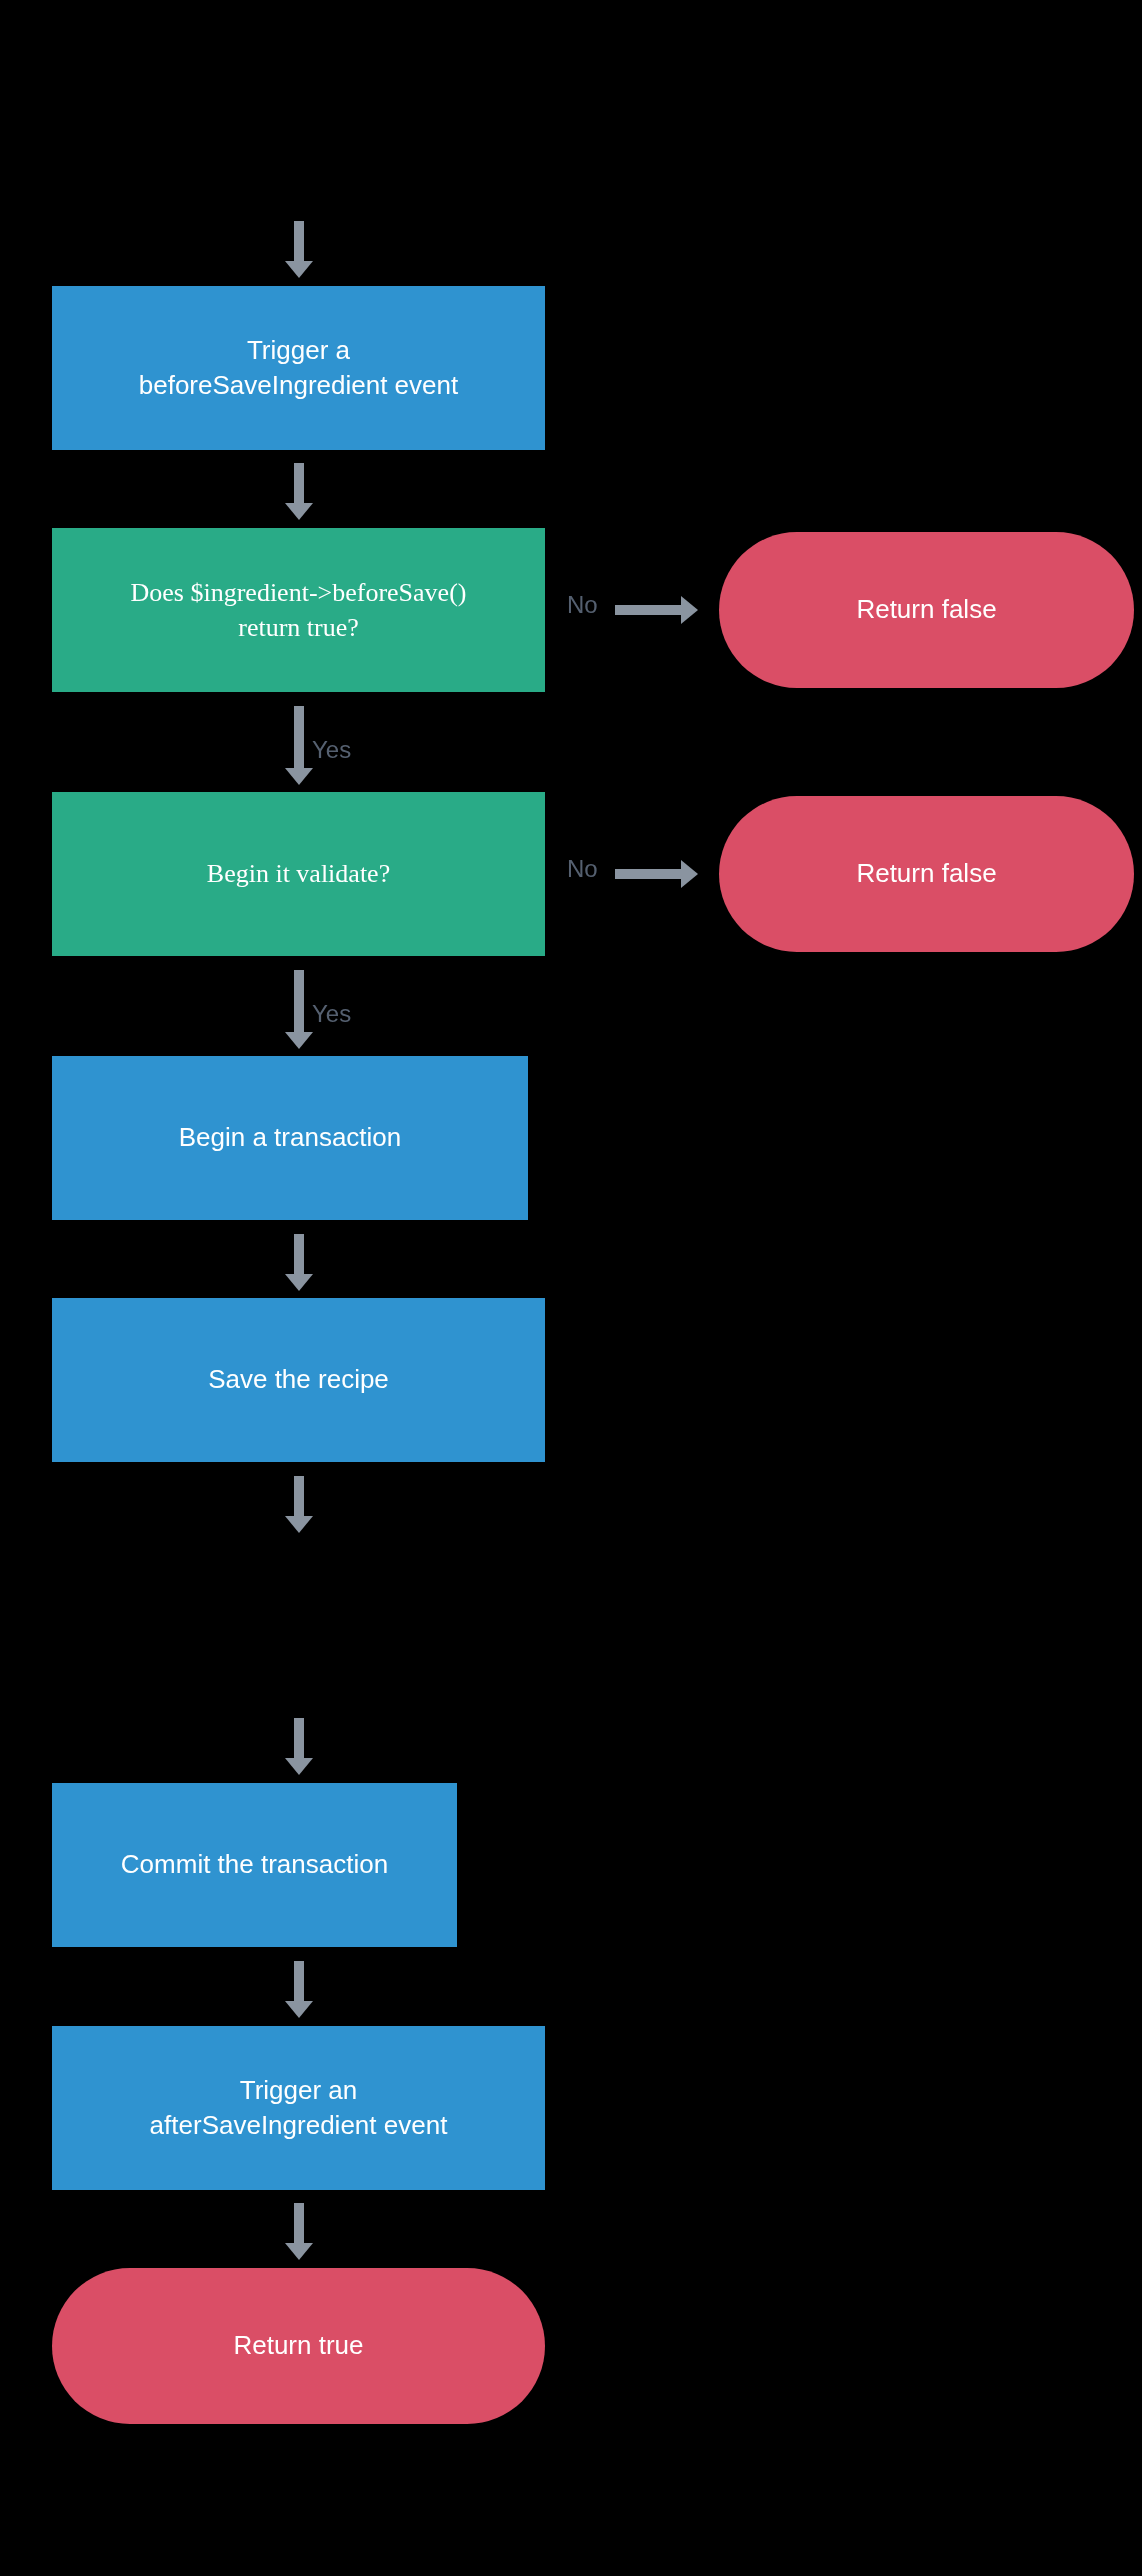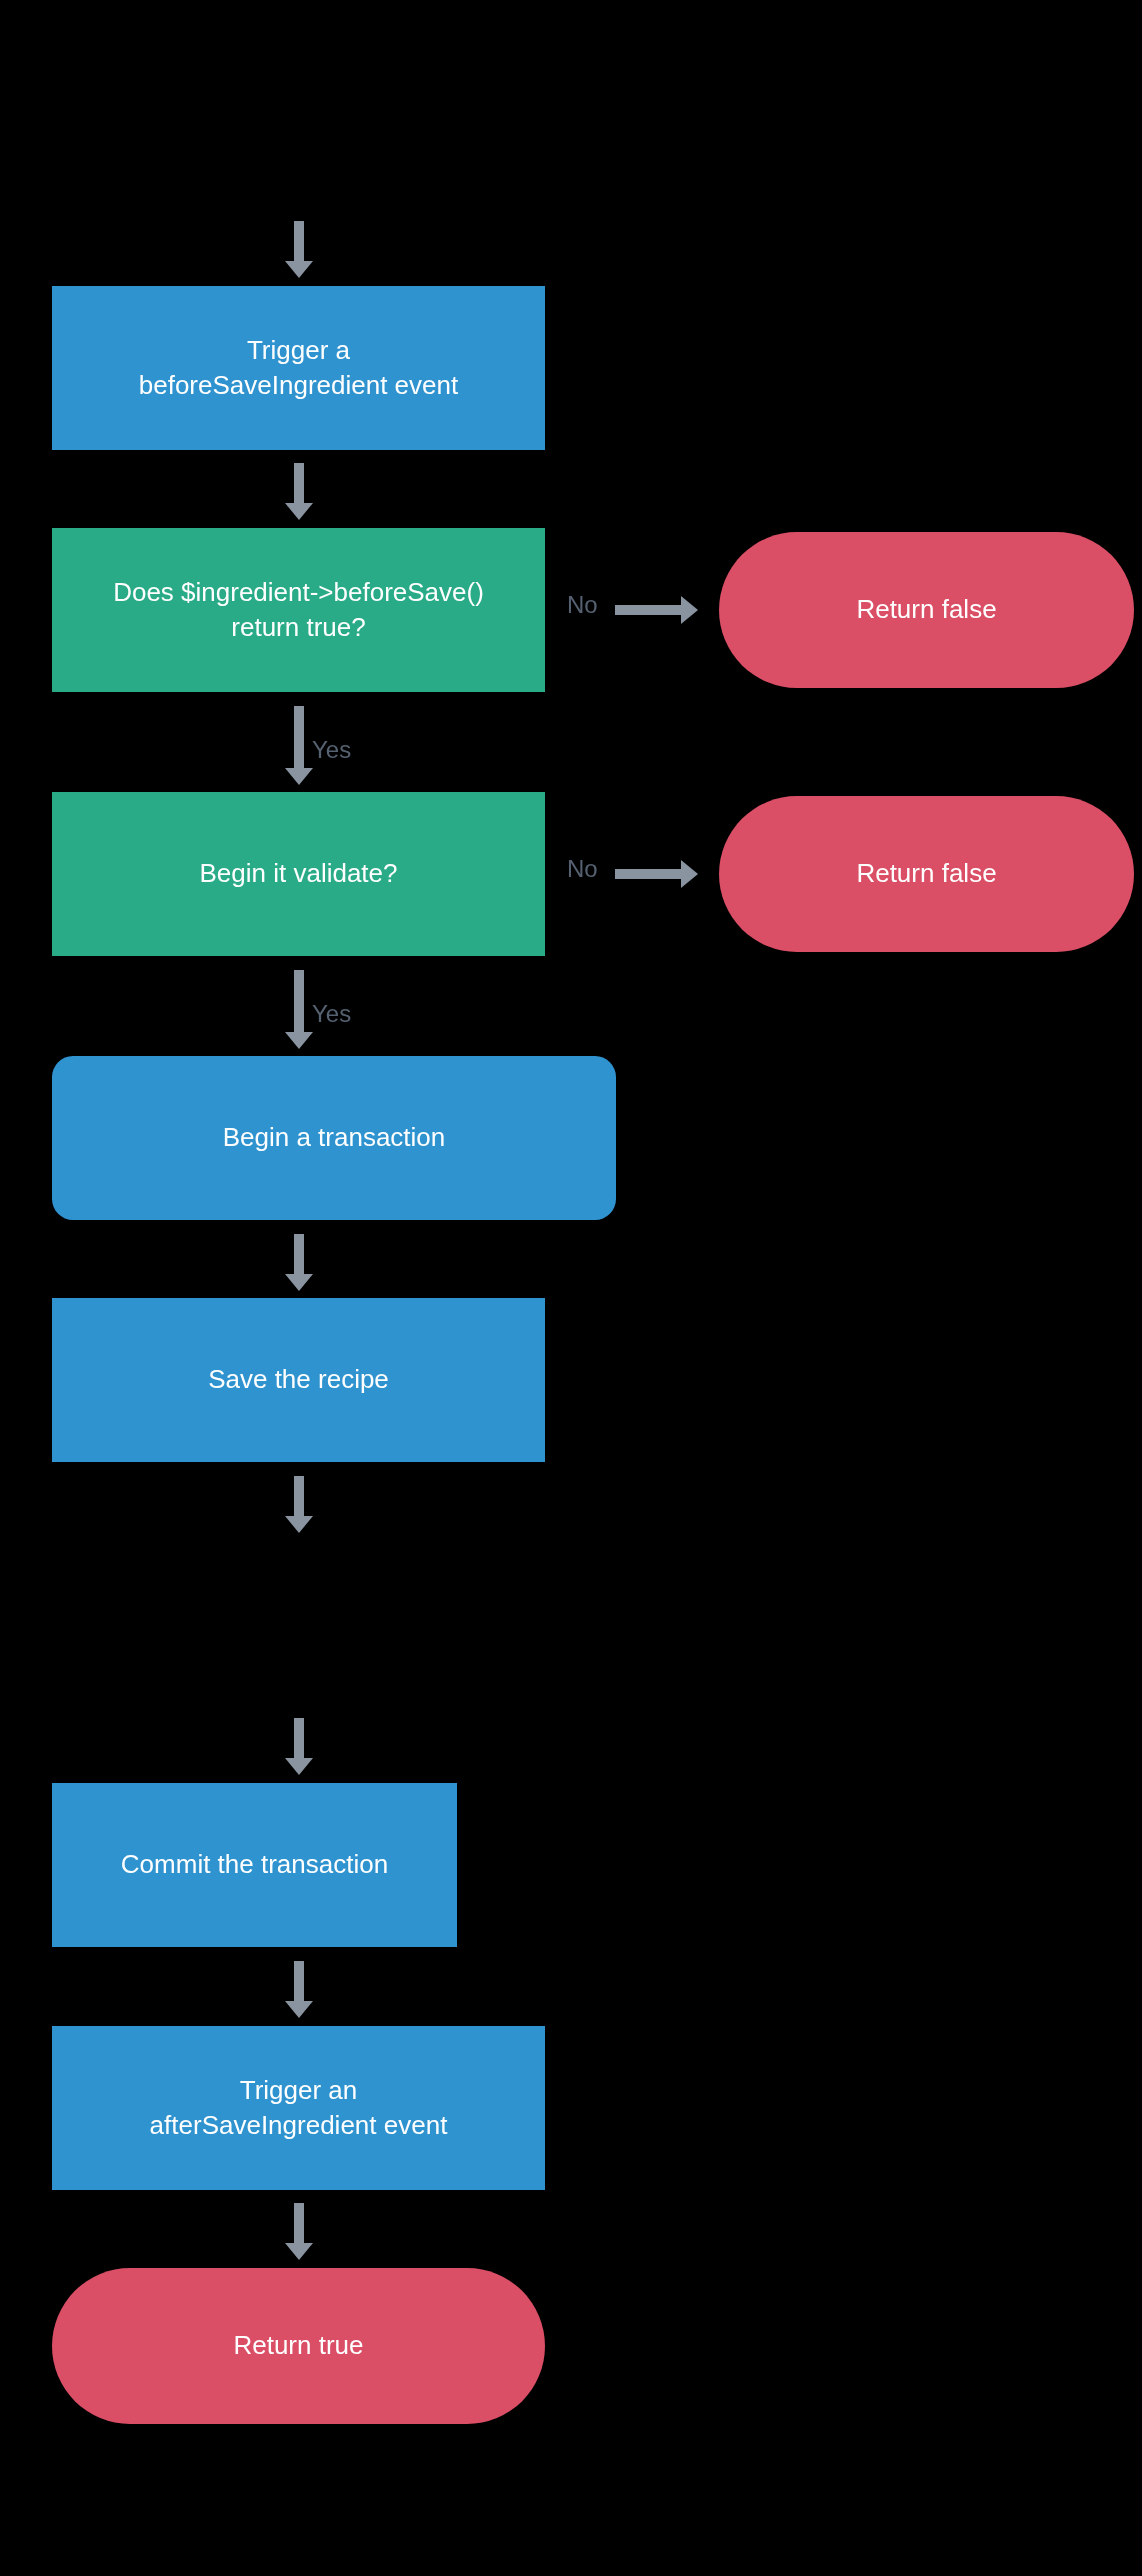--- a/index.html
+++ b/index.html
@@ -31,20 +31,21 @@
   .terminal.start {
     font-weight: 700;
   }
   .process {
     background: #2f93d0;
     height: 164px;
   }
   .decision {
     background: #29ab87;
     height: 164px;
+    font-family: Liberation Serif, serif;
   }
   .arrow-v {
     position: absolute;
     width: 10.4px;
     background: #8a94a0;
     left: 0;
   }
   .arrow-v::after {
     content: "";
     position: absolute;
@@ -107,21 +108,21 @@
 
   <span class="edge-label" style="top:803px; left:515px;">No</span>
   <div class="arrow-h" style="top:817px; left:563px; width:69px;"></div>
   <div class="node terminal" style="top:744px; left:667px; width:415px;">
     <span>Return false</span>
   </div>
 
   <span class="edge-label" style="top:948px; left:260px;">Yes</span>
   <div class="arrow-v" style="top:918px; left:242px; height:65px;"></div>
 
-  <div class="node process" style="top:1004px; left:0; width:564px;border-radius:21px;">
+  <div class="node process" style="top:1004px; left:0; width:476px;">
     <span>Begin a transaction</span>
   </div>
   <div class="arrow-v" style="top:1182px; left:242px; height:43px;"></div>
 
   <div class="node process" style="top:1246px; left:0; width:493px;">
     <span>Save the recipe</span>
   </div>
   <div class="arrow-v" style="top:1424px; left:242px; height:43px;"></div>
 
   <div class="arrow-v" style="top:1666px; left:242px; height:43px;"></div>

